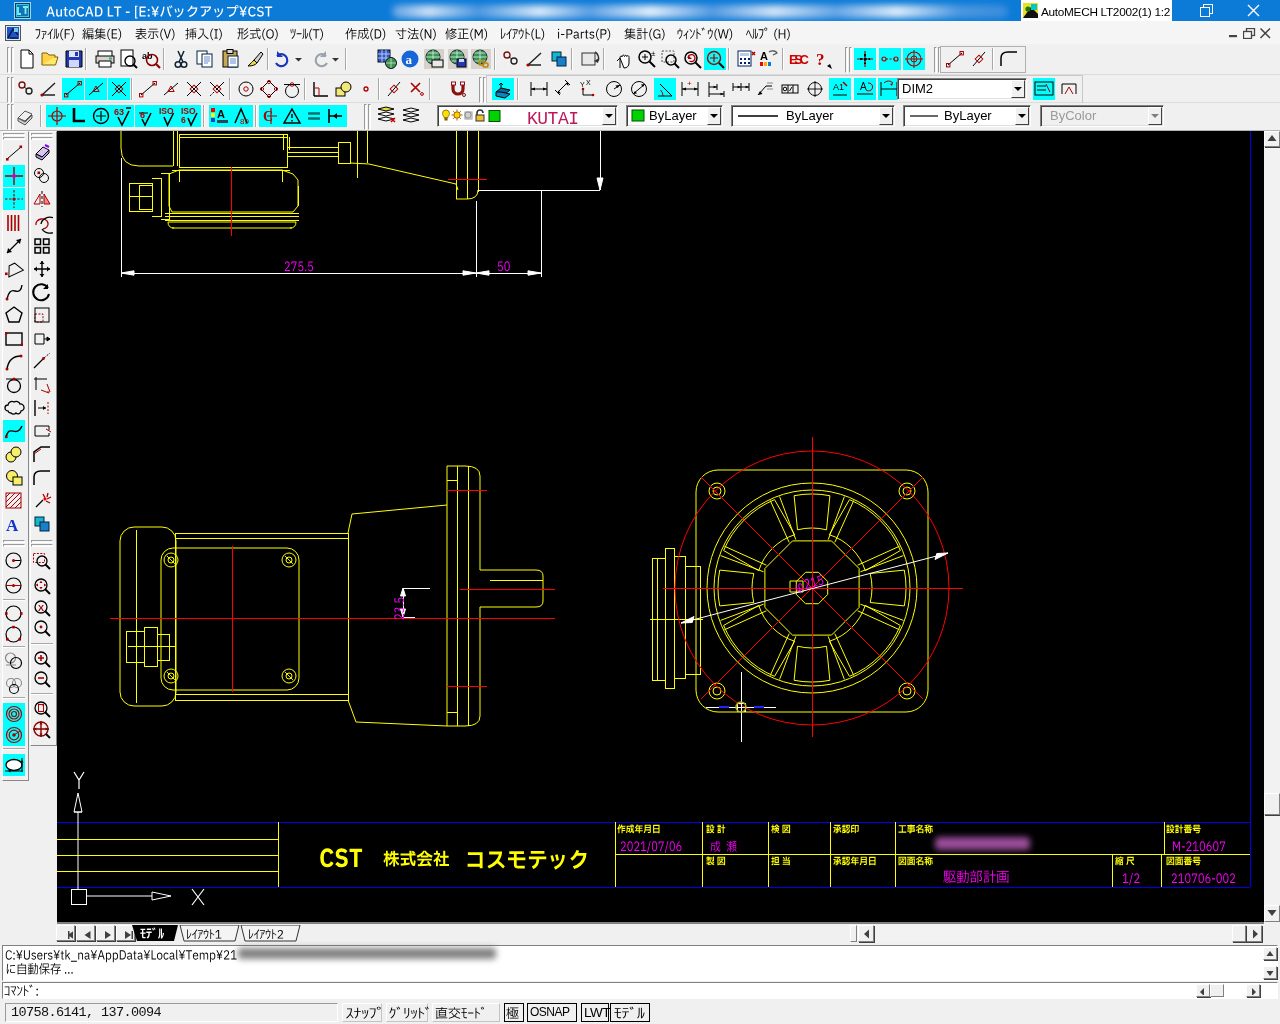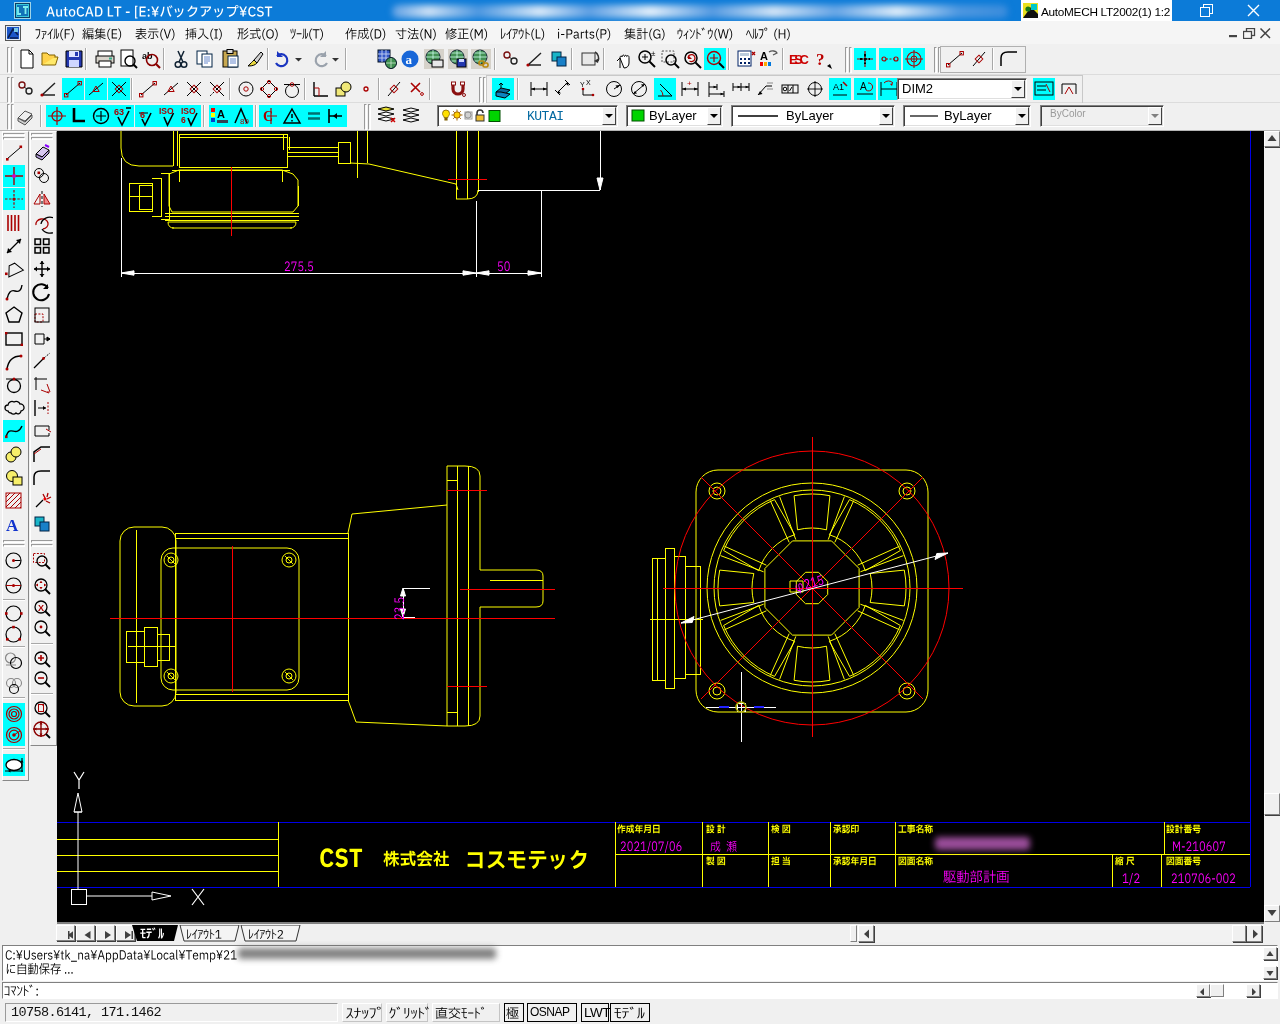--- a/index.html
+++ b/index.html
@@ -644,21 +644,21 @@
     <circle cx="16" cy="7" r="3.2" fill="#ffd000" stroke="#a06000"></circle>
     <g stroke="#a06000">
       <path d="M16 1.5 v2 M16 10.5 v2 M10.5 7 h2 M19.5 7 h2 M12.2 3.2 l1.4 1.4 M18.4 9.4 l1.4 1.4 M19.8 3.2 l-1.4 1.4 M13.6 9.4 l-1.4 1.4"></path>
     </g>
     <circle cx="27" cy="7" r="3.2" fill="#d0d0d0" stroke="#888"></circle>
     <rect x="24" y="4" width="7" height="7" fill="none" stroke="#999"></rect>
     <path d="M36 7 v-2 a3 3 0 0 1 6 0" fill="none" stroke="#333" stroke-width="1.6"></path>
     <rect x="35" y="7" width="8" height="6" fill="#f0c030" stroke="#333"></rect>
     <rect x="48" y="2.5" width="11" height="11" fill="#00d400" stroke="#005000"></rect>
   </svg>
-<span class="t" style="left:527px;top:109px;font-size:13px;color:#0369a1;font-family:'Liberation Mono',monospace;letter-spacing:-0.5px">KUTAI</span>
+<span class="t" style="left:527px;top:109px;font-size:18px;color:#be185d;font-family:'Liberation Mono',monospace;letter-spacing:-0.5px">KUTAI</span>
 <div class="" style="left:626px;top:105px;width:97px;height:22px;background:#ffffff;border:1px solid #808080;border-right-color:#fff;border-bottom-color:#fff;box-shadow:inset 1px 1px 0 #404040, inset -1px -1px 0 #dfdfdf"></div>
 <div class="" style="left:707px;top:107px;width:14px;height:18px;background:#f0f0f0;border:1px solid #fff;border-right-color:#404040;border-bottom-color:#404040"></div>
 <svg style="position:absolute;left:709px;top:112px;" width="10" height="8" viewBox="0 0 10 8">
     <path d="M1 2 l4 4 l4 -4 z" fill="#000"></path>
   </svg>
 <svg style="position:absolute;left:631px;top:109px;" width="14" height="13" viewBox="0 0 14 13">
     <rect x="1" y="1" width="12" height="11" fill="#00d400" stroke="#005000"></rect>
   </svg>
 <span class="t" style="left:649px;top:108px;font-size:13px;color:#000">ByLayer</span>
 <div class="" style="left:731px;top:105px;width:164px;height:22px;background:#ffffff;border:1px solid #808080;border-right-color:#fff;border-bottom-color:#fff;box-shadow:inset 1px 1px 0 #404040, inset -1px -1px 0 #dfdfdf"></div>
@@ -677,21 +677,21 @@
   </svg>
 <svg style="position:absolute;left:909px;top:109px;" width="30" height="13" viewBox="0 0 30 13">
     <path d="M1 7 h28" stroke="#000" stroke-width="1.2"></path>
   </svg>
 <span class="t" style="left:944px;top:108px;font-size:13px;color:#000">ByLayer</span>
 <div class="" style="left:1040px;top:105px;width:124px;height:22px;background:#f0f0f0;border:1px solid #808080;border-right-color:#fff;border-bottom-color:#fff;box-shadow:inset 1px 1px 0 #404040, inset -1px -1px 0 #dfdfdf"></div>
 <div class="" style="left:1148px;top:107px;width:14px;height:18px;background:#f0f0f0;border:1px solid #fff;border-right-color:#404040;border-bottom-color:#404040"></div>
 <svg style="position:absolute;left:1150px;top:112px;" width="10" height="8" viewBox="0 0 10 8">
     <path d="M1 2 l4 4 l4 -4 z" fill="#808080"></path>
   </svg>
-<span class="t" style="left:1050px;top:108px;font-size:10px;color:#9a9a9a">ByColor</span>
+<span class="t" style="left:1050px;top:108px;font-size:13px;color:#9a9a9a">ByColor</span>
 <div class="" style="left:0px;top:131px;width:57px;height:791px;background:#f0f0f0"></div>
 <div class="" style="left:3px;top:133px;width:22px;height:3px;border:1px solid #9a9a9a;border-bottom-color:#fff;border-right-color:#fff;background:#f6f6f6"></div>
 <div class="" style="left:3px;top:137px;width:22px;height:3px;border:1px solid #9a9a9a;border-bottom-color:#fff;border-right-color:#fff;background:#f6f6f6"></div>
 <div class="" style="left:31px;top:133px;width:22px;height:3px;border:1px solid #9a9a9a;border-bottom-color:#fff;border-right-color:#fff;background:#f6f6f6"></div>
 <div class="" style="left:31px;top:137px;width:22px;height:3px;border:1px solid #9a9a9a;border-bottom-color:#fff;border-right-color:#fff;background:#f6f6f6"></div>
 <svg style="position:absolute;left:3px;top:142.0px;" width="22" height="22" viewBox="0 0 22 22">
     <path d="M4 17 L18 5" stroke="#000"></path>
     <rect x="3" y="16" width="2.6" height="2.6" fill="#a00"></rect>
     <rect x="16.5" y="3.5" width="2.6" height="2.6" fill="#a00"></rect>
   </svg>
@@ -1318,21 +1318,21 @@
 <svg style="position:absolute;left:1198px;top:986px;" width="10" height="9" viewBox="0 0 10 9">
     <path d="M6 2 l-4 4 l4 4 z" fill="#404040"></path>
   </svg>
 <div class="" style="left:1210px;top:984px;width:14px;height:13px;background:#f0f0f0;border:1px solid #fff;border-right-color:#808080;border-bottom-color:#808080"></div>
 <div class="" style="left:1246px;top:984px;width:14px;height:13px;background:#f0f0f0;border:1px solid #fff;border-right-color:#808080;border-bottom-color:#808080;box-shadow:1px 1px 0 #404040"></div>
 <svg style="position:absolute;left:1248px;top:986px;" width="10" height="9" viewBox="0 0 10 9">
     <path d="M4 2 l4 4 l-4 4 z" fill="#404040"></path>
   </svg>
 <div class="" style="left:0px;top:1001px;width:1280px;height:23px;background:#f0f0f0"></div>
 <div class="" style="left:5px;top:1003px;width:333px;height:19px;background:#f0f0f0;border:1px solid #9a9a9a;border-right-color:#fff;border-bottom-color:#fff"></div>
-<span class="t" style="left:11px;top:1005px;font-size:13.5px;color:#111;font-family:'Liberation Mono',monospace;letter-spacing:-0.6px">10758.6141, 171.1462</span>
+<span class="t" style="left:11px;top:1005px;font-size:13.5px;color:#111;font-family:'Liberation Mono',monospace;letter-spacing:-0.6px">10758.6141, 137.0094</span>
 <div class="" style="left:342px;top:1003px;width:40px;height:19px;border:1px solid #c4c4c4;border-left-color:#fff;border-top-color:#fff;background:#f0f0f0"></div>
 <svg style="position:absolute;left:346px;top:1001px;overflow:visible" width="2" height="2" viewBox="0 0 2 2">
     <g transform="translate(0,17)">
       <path transform="translate(0,0) scale(0.015339999999999998,-0.013)" fill="#000" d="M440 -19Q404 45 360 112Q316 178 273 231Q193 81 57 -30L14 26Q151 136 228 287Q305 438 326 669H63V732H394Q380 475 302 293Q352 232 401 161Q450 90 486 24ZM970 540V476H791V415Q791 298 774 216Q757 135 718 74Q679 14 612 -36L566 21Q628 66 663 119Q698 172 712 242Q726 312 726 415V476H528V540H726V794H791V540ZM1234 343Q1224 474 1202 608L1258 622Q1280 478 1289 357ZM1137 -9Q1219 45 1269 118Q1319 192 1348 306Q1376 420 1390 599L1453 593Q1438 406 1406 284Q1375 162 1320 80Q1266 -2 1177 -63ZM1095 301Q1079 426 1045 568L1101 585Q1119 502 1130 442Q1142 382 1150 319ZM1539 732H1928Q1927 519 1900 376Q1872 234 1812 136Q1751 39 1648 -32L1604 26Q1698 89 1752 172Q1807 255 1832 373Q1858 491 1862 667H1539ZM2008 753Q2008 807 2042 840Q2076 874 2132 874Q2189 874 2223 840Q2257 807 2257 753Q2257 699 2223 666Q2189 632 2132 632Q2076 632 2042 666Q2008 699 2008 753ZM2204 746V760Q2204 789 2185 806Q2166 824 2132 824Q2098 824 2080 806Q2061 789 2061 760V746Q2061 717 2080 700Q2098 682 2132 682Q2166 682 2185 700Q2204 717 2204 746Z"></path>
     </g>
   </svg>
 <div class="" style="left:386px;top:1003px;width:42px;height:19px;border:1px solid #c4c4c4;border-left-color:#fff;border-top-color:#fff;background:#f0f0f0"></div>
 <svg style="position:absolute;left:389px;top:1001px;overflow:visible" width="2" height="2" viewBox="0 0 2 2">
     <g transform="translate(0,17)">
       <path transform="translate(0,0) scale(0.0143,-0.013)" fill="#000" d="M446 662Q445 481 416 352Q386 223 322 129Q257 35 149 -35L108 22Q206 85 264 164Q322 244 350 350Q377 455 381 600H185Q145 455 80 342L27 384Q123 540 167 814L228 804Q216 733 201 662ZM724 675Q677 779 629 852L684 876Q741 786 777 699ZM610 629Q574 719 517 808L573 833Q635 730 665 653ZM1137 18Q1213 64 1258 114Q1302 165 1324 234Q1345 303 1345 405V777H1410V405Q1410 293 1385 212Q1360 130 1309 70Q1258 10 1176 -41ZM1150 323H1085V772H1150ZM1734 343Q1724 474 1702 608L1758 622Q1780 478 1789 357ZM1637 -9Q1719 45 1769 118Q1819 192 1848 306Q1876 420 1890 599L1953 593Q1938 406 1906 284Q1875 162 1820 80Q1766 -2 1677 -63ZM1595 301Q1579 426 1545 568L1601 585Q1619 502 1630 442Q1642 382 1650 319ZM2433 269Q2377 314 2309 360Q2241 407 2182 441V-35H2116V795H2182V523Q2346 422 2467 328ZM2724 675Q2677 779 2629 852L2684 876Q2741 786 2777 699ZM2610 629Q2574 719 2517 808L2573 833Q2635 730 2665 653Z"></path>

